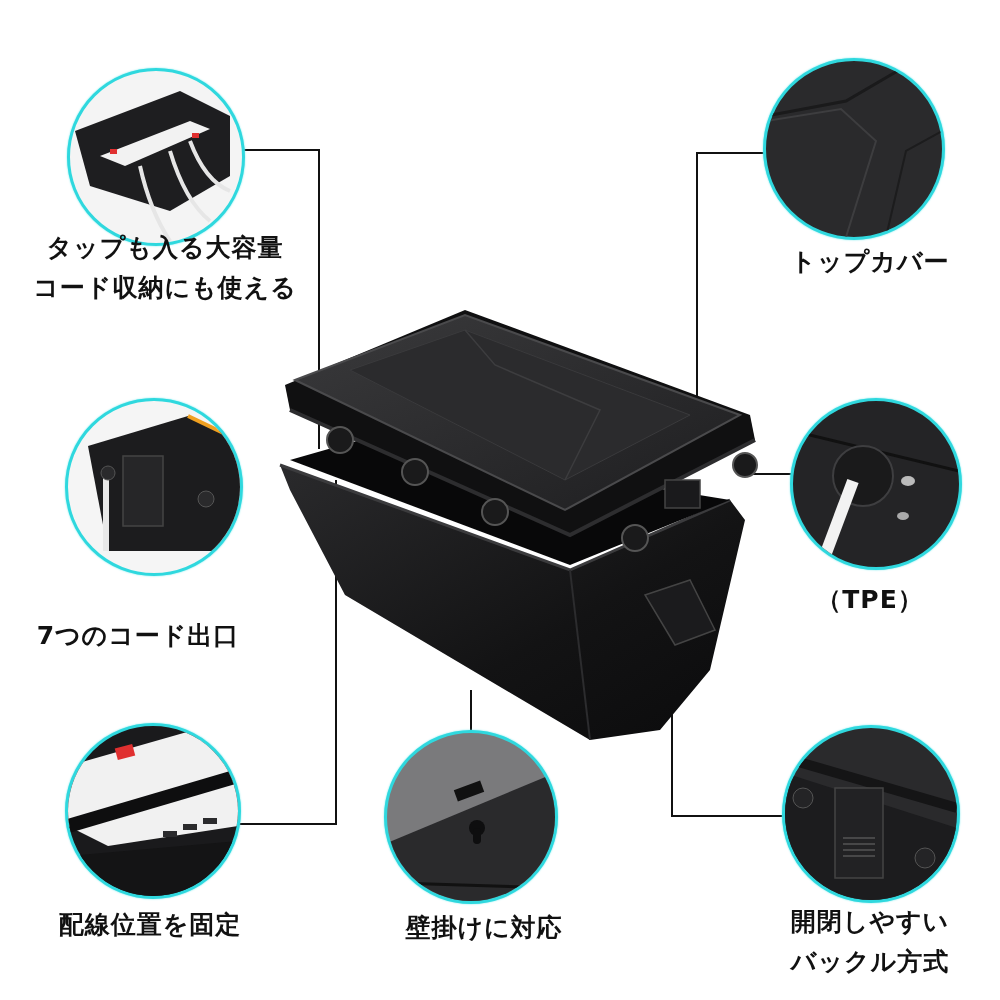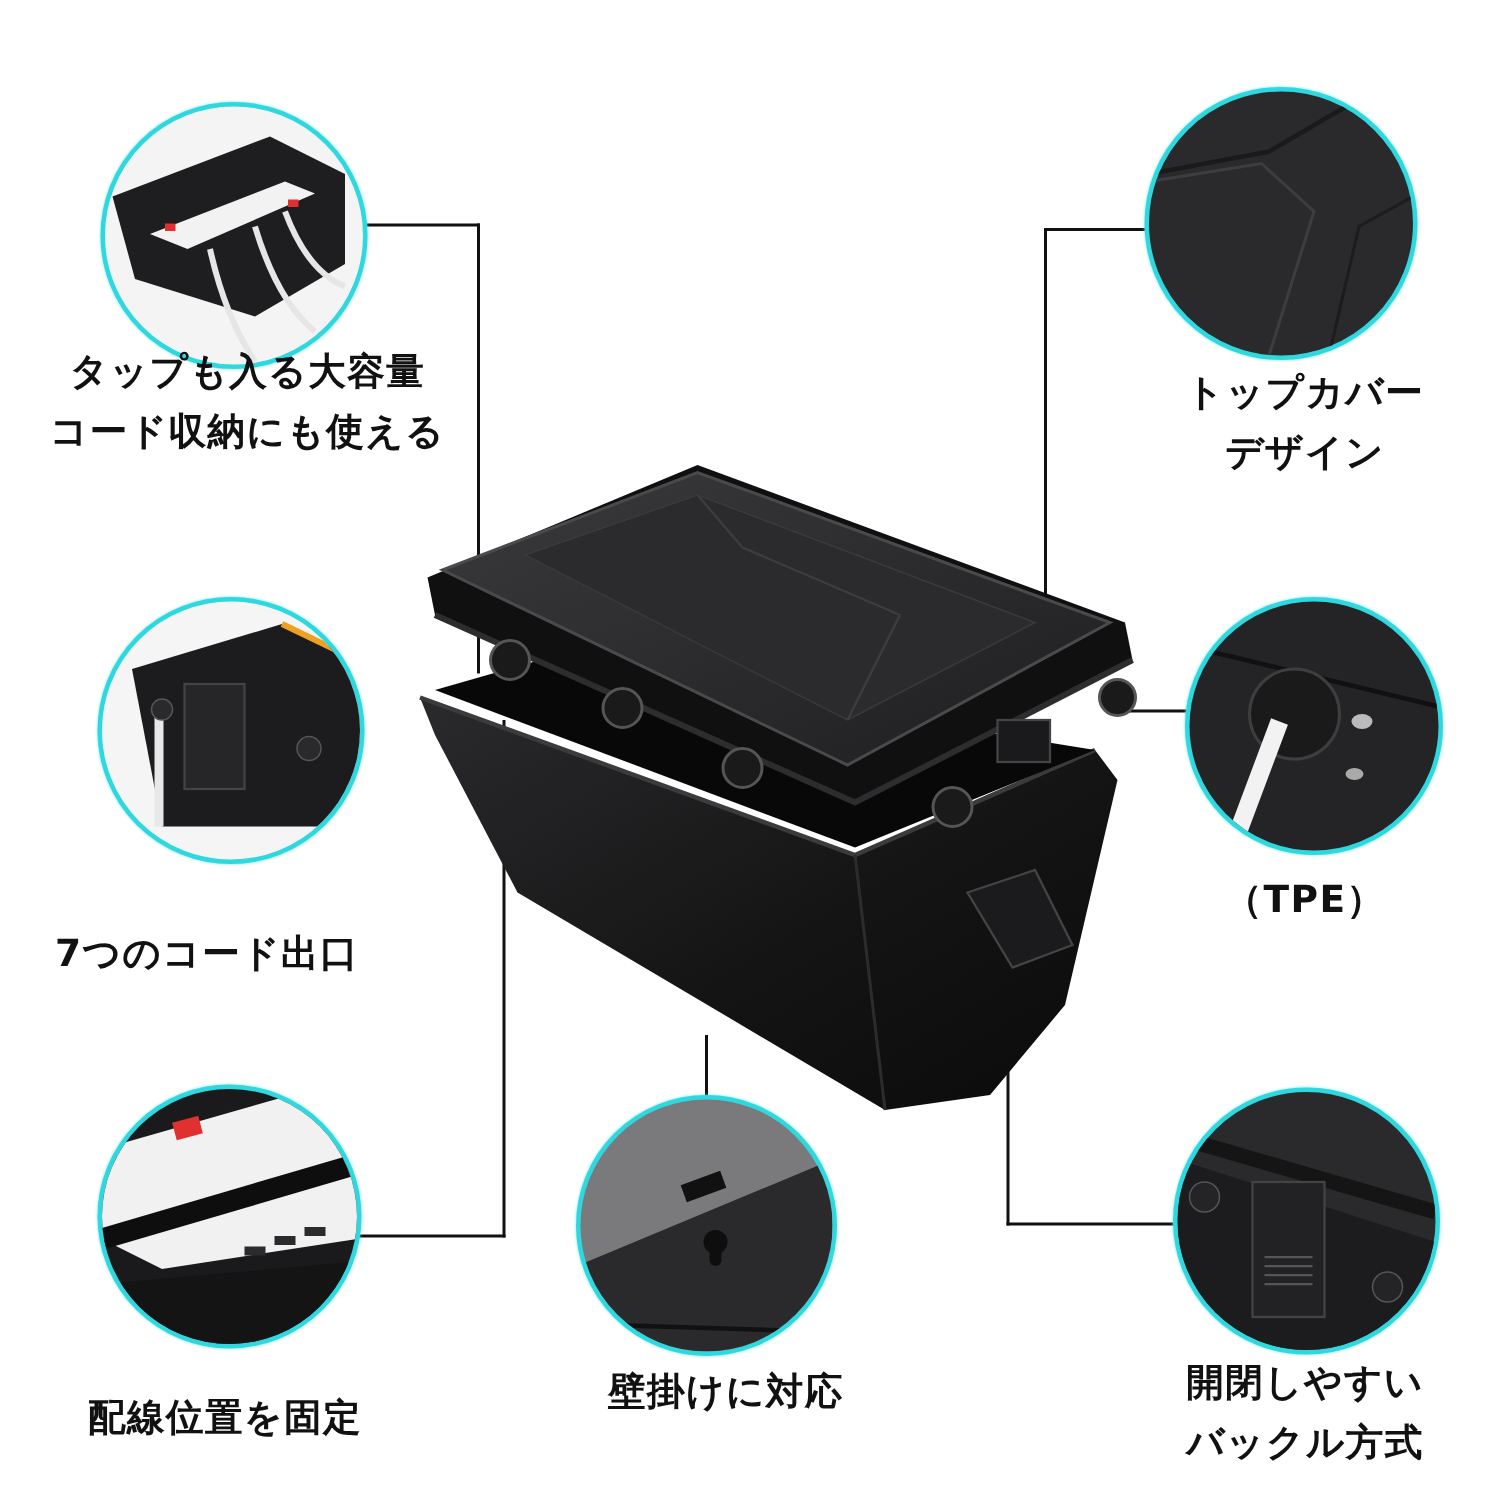--- a/index.html
+++ b/index.html
@@ -88,21 +88,20 @@
 
   <div class="circle" style="left:763px;top:58px;width:182px;height:182px;background:#2a2a2c;">
     <svg width="176" height="176" viewBox="0 0 176 176">
       <path d="M0 55 L80 40 L140 5" stroke="#1a1a1b" stroke-width="3" fill="none"></path>
       <path d="M0 60 L75 48 L110 80 L80 176" stroke="#3d3d3f" stroke-width="2" fill="none"></path>
       <path d="M176 70 L140 90 L120 176" stroke="#1c1c1d" stroke-width="2" fill="none"></path>
     </svg>
   </div>
   <div class="label" style="left:740px;top:226px;width:260px;margin-top:16px;">
     <span>トップカバー</span>
-    <span>デザイン</span>
   </div>
 
   <div class="circle" style="left:65px;top:398px;width:178px;height:178px;background:#f5f5f5;">
     <svg width="172" height="172" viewBox="0 0 172 172">
       <path d="M20 45 L120 15 L172 40 L172 150 L40 150 Z" fill="#1c1c1e"></path>
       <path d="M120 15 L172 40" stroke="#f0a020" stroke-width="4"></path>
       <rect x="55" y="55" width="40" height="70" fill="#262628" stroke="#444" stroke-width="1.5"></rect>
       <path d="M38 75 L38 150" stroke="#e8e8e8" stroke-width="6"></path>
       <circle cx="40" cy="72" r="7" fill="#2a2a2c" stroke="#555"></circle>
       <circle cx="138" cy="98" r="8" fill="#2a2a2c" stroke="#555"></circle>
@@ -131,21 +130,21 @@
       <rect x="48" y="20" width="18" height="12" fill="#e03030" transform="rotate(-15 57 26)"></rect>
       <path d="M0 100 L170 50" stroke="#0e0e0f" stroke-width="14"></path>
       <g fill="#2b2b2d">
           <rect x="95" y="105" width="14" height="6"></rect>
           <rect x="115" y="98" width="14" height="6"></rect>
           <rect x="135" y="92" width="14" height="6"></rect>
         </g>
       <path d="M0 130 L170 115 L170 170 L0 170 Z" fill="#141415"></path>
     </svg>
   </div>
-  <div class="label" style="left:20px;top:905px;width:260px;margin-top:20px;">
+  <div class="label" style="left:20px;top:905px;width:260px;">
     <span>配線位置を固定</span>
   </div>
 
   <div class="circle" style="left:384px;top:730px;width:174px;height:174px;background:#7a7a7c;">
     <svg width="168" height="168" viewBox="0 0 168 168">
       <path d="M0 110 L168 40 L168 168 L0 168 Z" fill="#2a2a2c"></path>
       <rect x="68" y="52" width="28" height="12" fill="#111" transform="rotate(-20 82 58)"></rect>
       <circle cx="90" cy="95" r="8" fill="#0e0e0f"></circle>
       <rect x="86" y="95" width="8" height="16" rx="4" fill="#0e0e0f"></rect>
       <path d="M10 150 L168 155" stroke="#111" stroke-width="3"></path>

